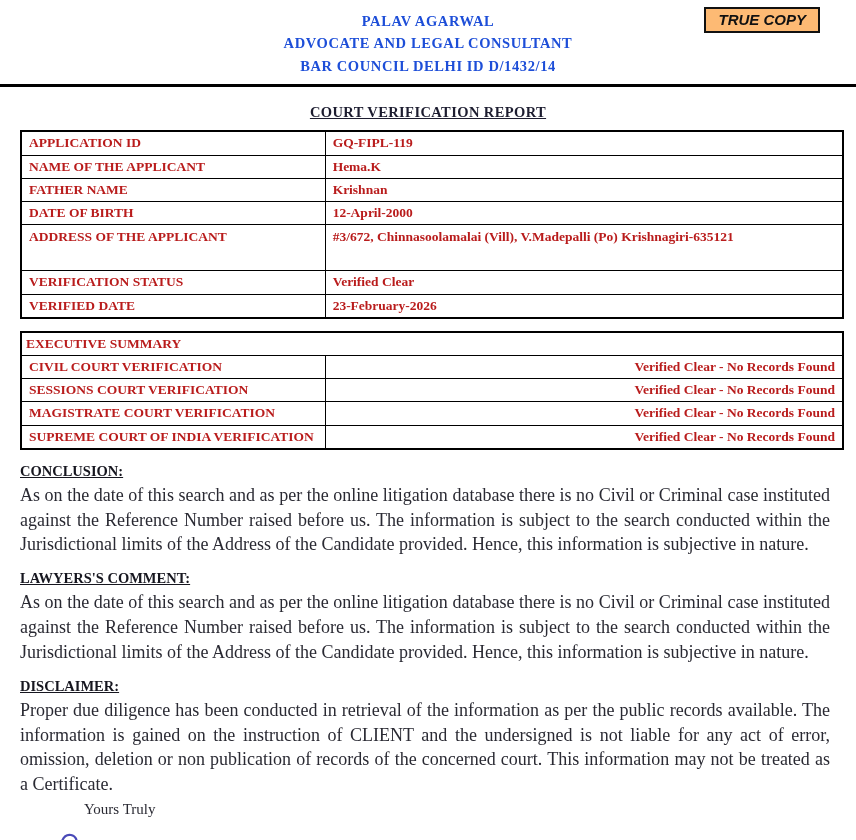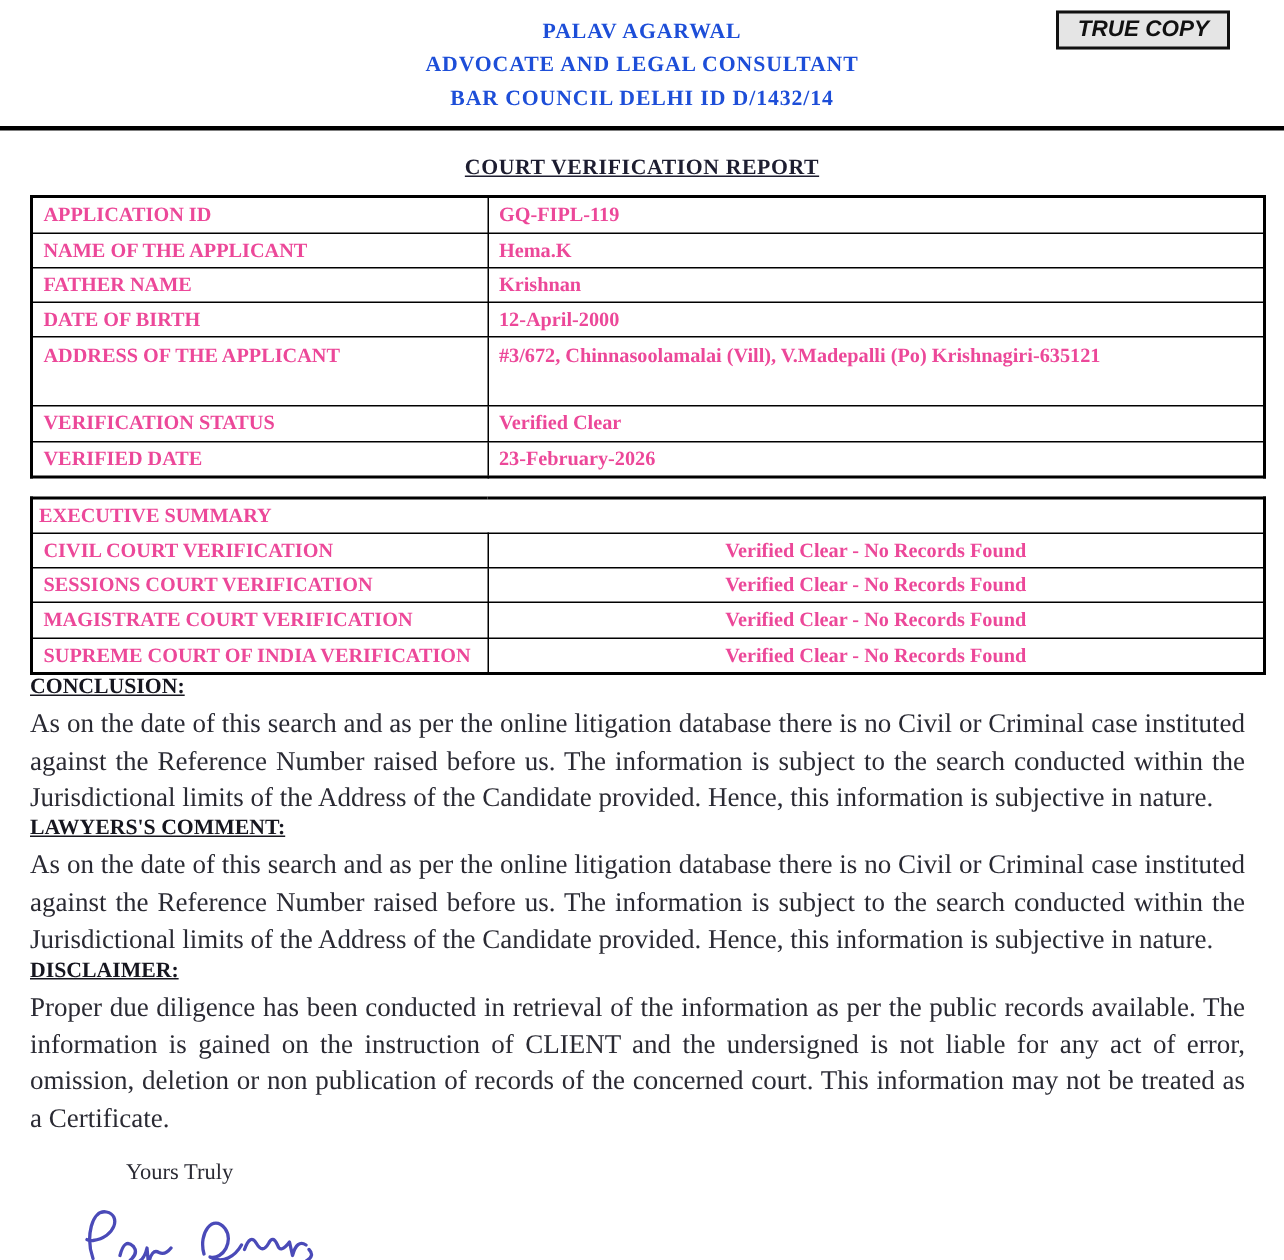--- a/index.html
+++ b/index.html
@@ -25,78 +25,78 @@
     position: absolute;
     top: 7px;
     right: 36px;
     border: 2px solid #111;
     padding: 2px 12px 3px 12px;
     font-family: "Liberation Sans", sans-serif;
     font-weight: bold;
     font-style: italic;
     font-size: 15px;
     color: #111;
-    background: #e5e5e5;
+    background: #fdba74;
   }
   .header-divider {
     border-top: 3px solid #000;
     margin-top: 7px;
     width: 100%;
   }
   .report-title {
     text-align: center;
     font-weight: bold;
     text-decoration: underline;
     font-size: 14.5px;
     letter-spacing: 0.4px;
     margin: 17px 0 9px 0;
     color: #1d1d30;
   }
   .content { margin: 0 12px 0 20px; }
   table {
     width: 100%;
     border-collapse: collapse;
     font-size: 13.5px;
-    color: #ec4899;
+    color: #b91c1c;
   }
   table, td, th { border: 1px solid #000; }
   table { border-width: 2px; }
   td {
     padding: 2px 7px;
     font-weight: bold;
     vertical-align: middle;
     line-height: 1.35;
   }
   .details td.label-cell { width: 37%; }
   .details tr.tall td { height: 46px; vertical-align: top; padding-top: 3px; }
   .exec-table { margin-top: 12px; }
   .exec-table .exec-header {
     font-weight: bold;
     font-size: 13.5px;
     padding: 2px 4px;
   }
   .exec-table td.label-cell { width: 37%; }
-  .exec-table td.value-cell { text-align: center; }
-  .section { }
+  .exec-table td.value-cell { text-align: right; }
+  .section { margin-top: 13px; }
   .section-heading {
     font-weight: bold;
     text-decoration: underline;
     font-size: 14.5px;
     color: #16161f;
   }
   .section-body {
     margin-top: 3px;
     font-size: 18px;
     line-height: 1.38;
     text-align: justify;
     color: #2a2a33;
     padding-right: 14px;
   }
   .closing {
-    margin: 16px 0 0 64px;
+    margin: 4px 0 0 64px;
     font-size: 15px;
     color: #2a2a33;
   }
   .signature-wrap { margin: 4px 0 0 28px; height: 58px; }
 </style>
 </head>
 <body>
 
 <div class="letterhead">
   <div>PALAV AGARWAL</div>

